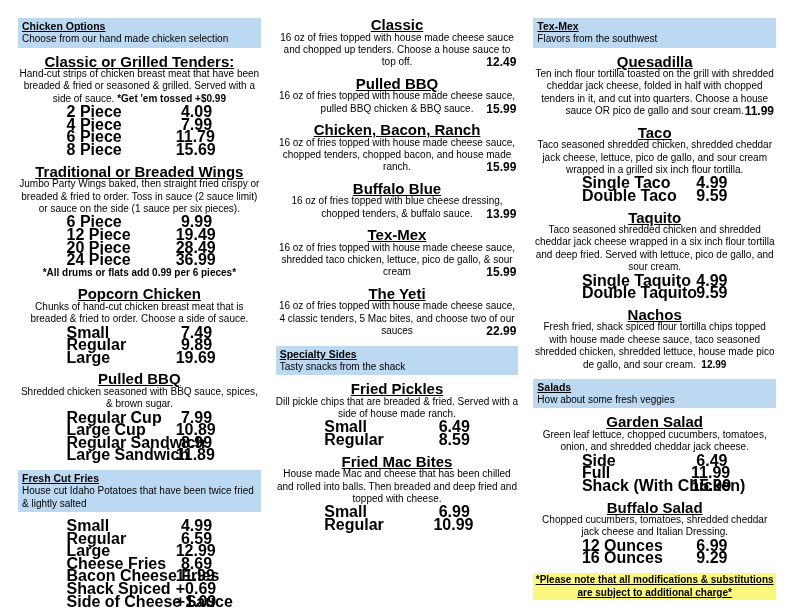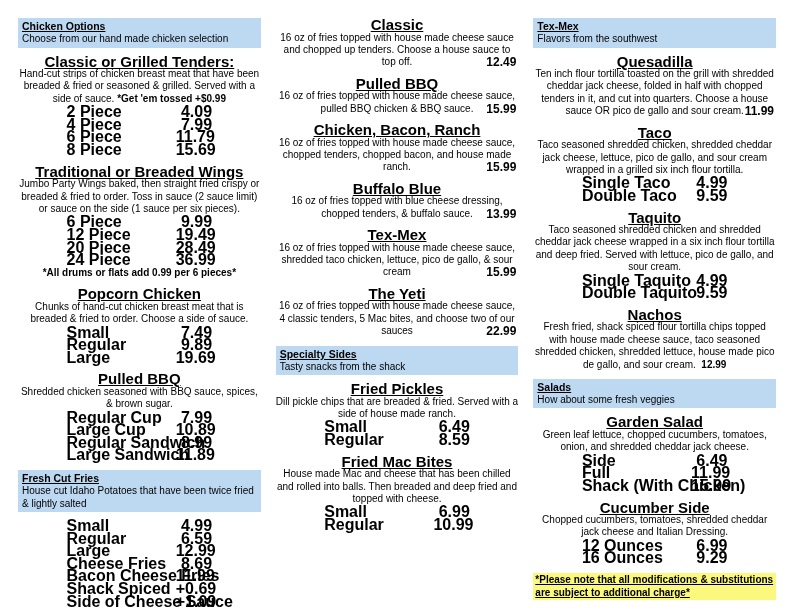--- a/index.html
+++ b/index.html
@@ -85,21 +85,21 @@
   }
   .item-note {
     font-size: 10px;
     font-weight: bold;
     line-height: 12.6px;
   }
   .note {
     background: var(--note-bg, #fbf87e);
     font-size: 10px;
     font-weight: bold;
-    text-align: left;
+    text-align: center;
     line-height: 12.6px;
     padding: 1px 2px;
     margin-bottom: 6px;
   }
   .note.underline { text-decoration: underline; }
 </style>
 </head>
 <body style="background: rgb(255, 255, 255); color: rgb(0, 0, 0);">
 
 <div class="page" id="menu-page">
@@ -352,21 +352,21 @@
             <div class="price-name">Full</div>
             <div class="price-value">11.99</div>
           </div>
           <div class="price-row">
             <div class="price-name">Shack (With Chicken)</div>
             <div class="price-value">15.99</div>
           </div>
         </div>
       </div>
       <div class="item">
-        <div class="item-title">Cucumber Side</div>
+        <div class="item-title">Buffalo Salad</div>
         <div class="item-desc"><span>Chopped cucumbers, tomatoes, shredded cheddar jack cheese and Italian Dressing.</span></div>
         <div class="price-table">
           <div class="price-row">
             <div class="price-name">12 Ounces</div>
             <div class="price-value">6.99</div>
           </div>
           <div class="price-row">
             <div class="price-name">16 Ounces</div>
             <div class="price-value">9.29</div>
           </div>

